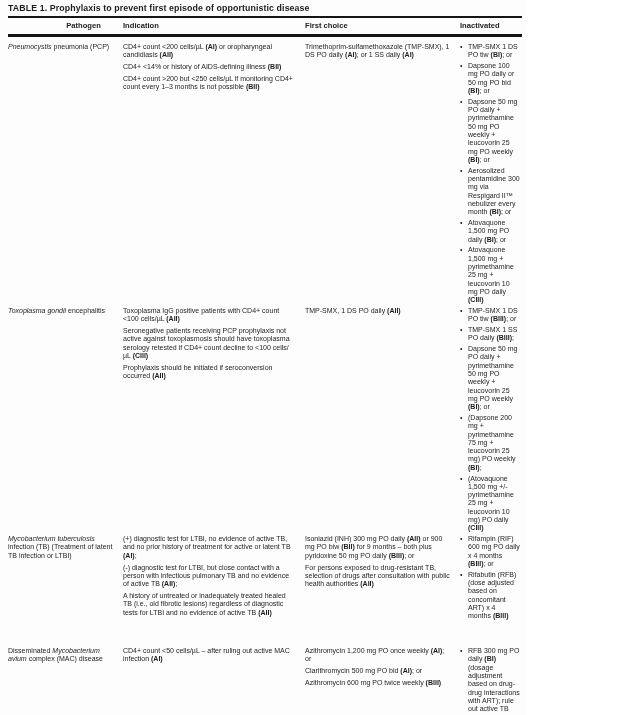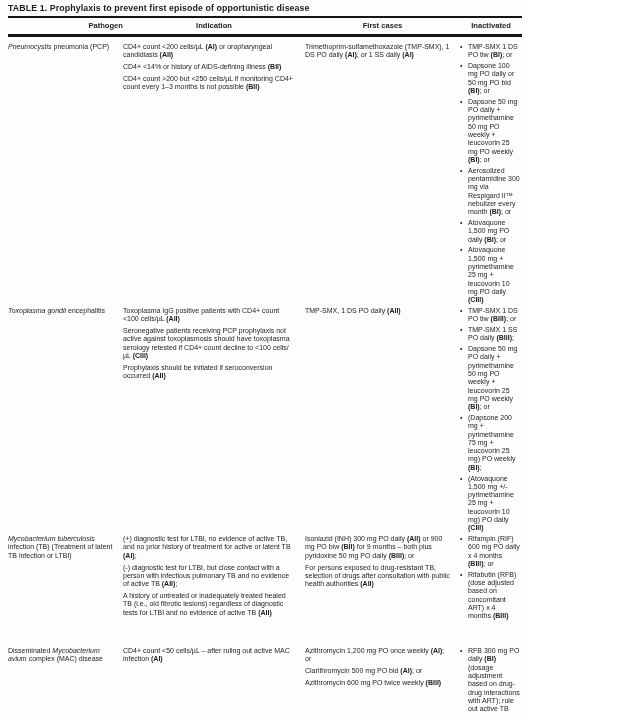--- a/index.html
+++ b/index.html
@@ -25,23 +25,22 @@
     display: grid;
     grid-template-columns: 115px 182px 155px 1fr;
   }
   .header-row {
     padding: 3px 0 4px 0;
     border-bottom: 3px solid #151515;
   }
   .hcell {
     font-size: 7.6px;
     font-weight: 700;
-    text-align: center;
-  }
-  .hcell.left { text-align: right; margin-left: 36px; }
+  }
+  .hcell.left { text-align: center; margin-left: 36px; }
   .tbody { padding-top: 6px; }
   .row { align-items: start; }
   .row:nth-child(1) { min-height: 139px; }
   .row:nth-child(2) { min-height: 116px; }
   .row:nth-child(3) { min-height: 112px; }
   .row:nth-child(4) { min-height: 77px; }
   .row:nth-child(5) { min-height: 101px; }
   .row:nth-child(6) { min-height: 36px; }
   .row:nth-child(7) { min-height: 53px; }
   .cell {
@@ -69,21 +68,21 @@
   }
 </style>
 </head>
 <body>
 
 <div class="page">
   <div class="title">TABLE 1. Prophylaxis to prevent first episode of opportunistic disease</div>
   <div class="header-row">
     <div class="hcell left">Pathogen</div>
     <div class="hcell">Indication</div>
-    <div class="hcell">First cases</div>
+    <div class="hcell">First choice</div>
     <div class="hcell">Inactivated</div>
   </div>
   <div class="tbody">
       <div class="row">
         <div class="cell pathogen"><span class="it">Pneumocystis</span><span> pneumonia (PCP)</span></div>
         <div class="cell">
           <p>CD4+ count &lt;200 cells/µL <b>(AI)</b> or oropharyngeal candidiasis <b>(AII)</b></p>
           <p>CD4+ &lt;14% or history of AIDS-defining illness <b>(BII)</b></p>
           <p>CD4+ count &gt;200 but &lt;250 cells/µL if monitoring CD4+ count every 1–3 months is not possible <b>(BII)</b></p>
         </div>

